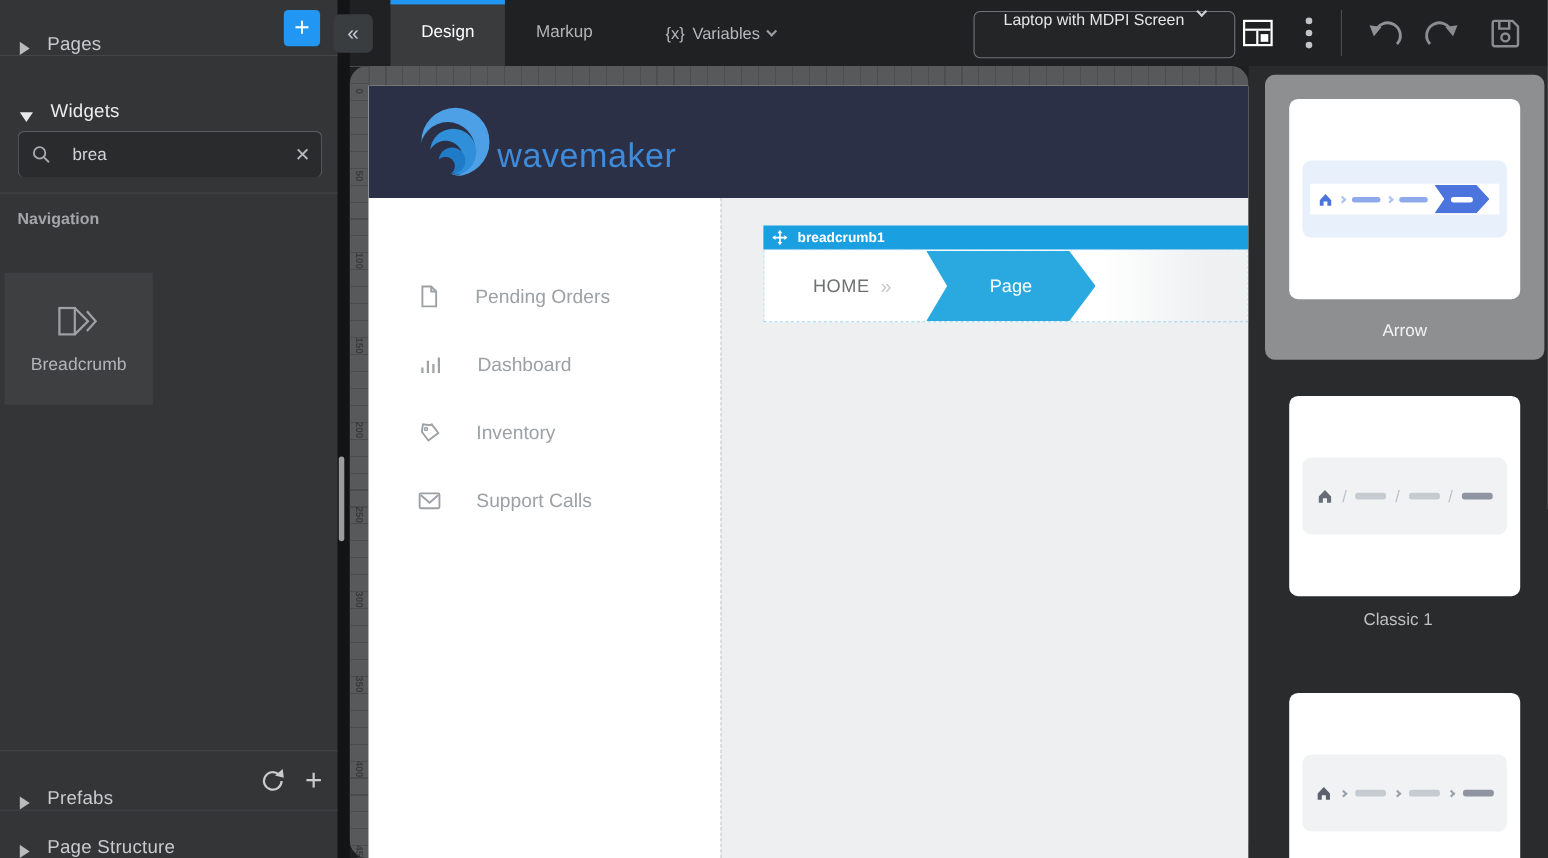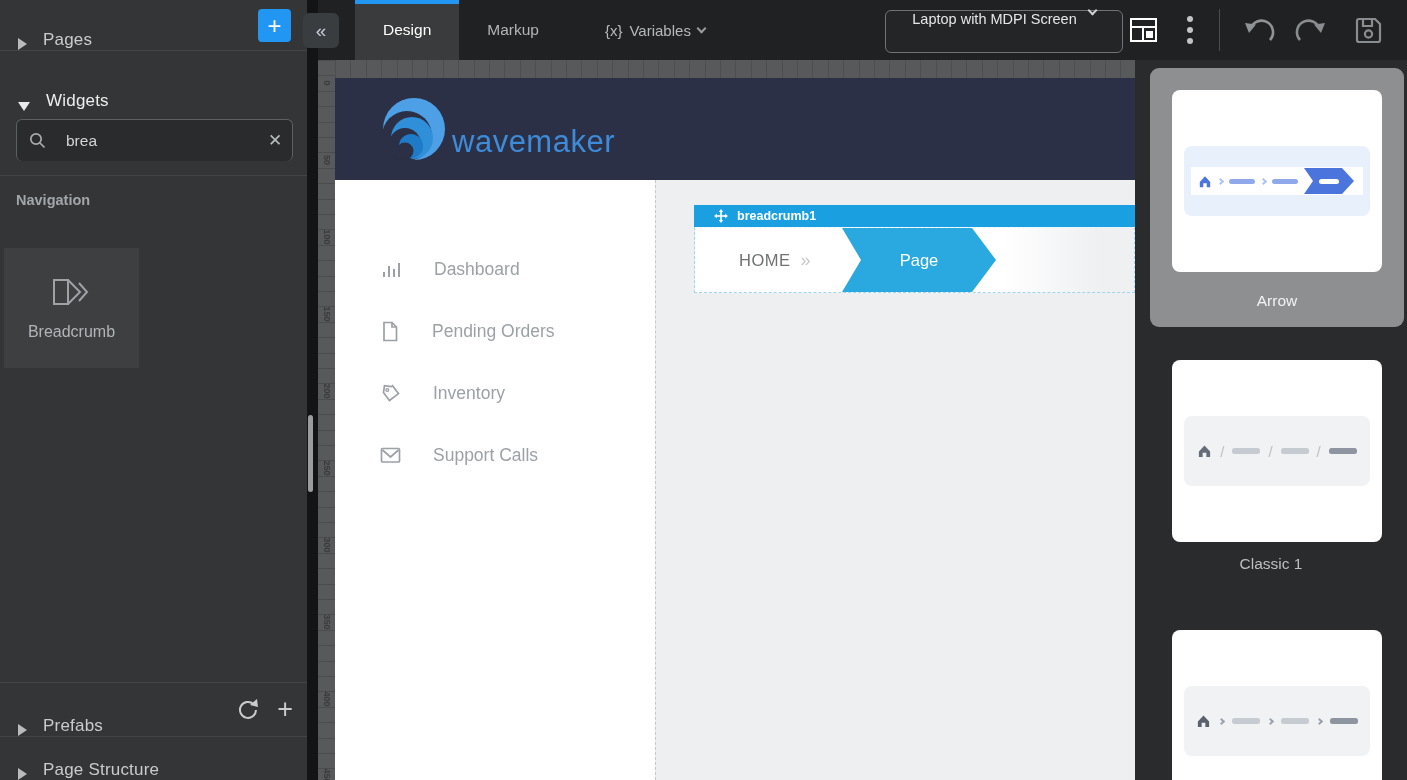--- a/index.html
+++ b/index.html
@@ -47,38 +47,38 @@
   .layout-icon { width:27px; height:24px; border:2px solid #ffffff; position:relative; cursor:pointer; }
   .layout-icon::before { content:""; position:absolute; left:0; right:0; top:6px; height:2px; background:#fff; }
   .layout-icon::after { content:""; position:absolute; left:10px; top:8px; bottom:0; width:2px; background:#fff; }
   .layout-icon .cell { position:absolute; right:2px; bottom:2px; width:7px; height:7px; background:#fff; }
   .kebab { width:6px; display:flex; flex-direction:column; gap:5px; margin:0 26px 0 30px; cursor:pointer; }
   .kebab i { width:6px; height:6px; border-radius:50%; background:#c2c5c7; }
   .tb-divider { width:1px; height:42px; background:#4a4c4e; margin-right:14px; }
   .tb-btn { background:none; border:none; cursor:pointer; padding:0 9px; display:flex; align-items:center; }
 
   
-  .canvas { left:318px; top:60px; width:817px; height:720px; background:#58595a; }
+  .canvas { left:318px; top:60px; width:817px; height:720px; background:#58595a;border-radius:16px; }
   .ruler-h { position:absolute; left:17px; top:0; width:800px; height:18px;
     background:repeating-linear-gradient(90deg,#4b4c4e 0 1px,transparent 1px 15.4px); opacity:.85; }
   .ruler-v { position:absolute; left:0; top:0; width:17px; height:720px;
     background:repeating-linear-gradient(180deg,#4b4c4e 0 1px,transparent 1px 15.4px); }
   .ruler-v .mark { position:absolute; left:1px; width:15px; font-size:9px; color:#3a3b3c; transform:rotate(90deg); text-align:center; font-weight:bold; }
   .page { position:absolute; left:17px; top:18px; width:800px; height:702px; background:#ffffff; overflow:hidden; }
   .app-header { position:absolute; left:0; top:0; width:800px; height:102px; background:#2b3046; display:flex; align-items:center; padding-left:43px; }
   .brand-text { color:#3e8bd9; font-size:31px; font-weight:400; letter-spacing:.5px; margin:26px 0 0 2px; }
   .app-content-bg { position:absolute; left:320px; top:102px; width:480px; height:600px; background:#edeff0; border-left:1px dashed #c6c8ca; }
   .app-nav { position:absolute; left:0; top:160px; width:320px; }
   .app-nav-item { display:flex; align-items:center; height:62px; padding-left:45px; cursor:pointer; }
   .app-nav-item svg { flex:0 0 auto; }
   .app-nav-label { margin-left:32px; font-size:17.5px; color:#9ca1a6; }
 
   
   .wm-widget-wrap { position:absolute; left:359px; top:127px; width:441px; }
-  .wm-label-bar { height:22px; background:#1a9fe0; display:flex; align-items:center; padding:0 20px; gap:9px; }
+  .wm-label-bar { height:22px; background:#1a9fe0; display:flex; align-items:center; padding:0 8px; gap:9px; }
   .wm-label-text { color:#fff; font-size:12.5px; font-weight:bold; }
   .wm-breadcrumb { position:relative; height:66px; border:1px dashed #9fd4f1; border-top-color:#e8f6fd;
     background:linear-gradient(90deg,#ffffff 0 70%, #eef0f1 92%); }
   .bc-home { position:absolute; left:0; top:0; width:166px; height:100%; background:#fff;
     clip-path:polygon(0 0, 147px 0, 166px 50%, 147px 100%, 0 100%);
     display:flex; align-items:center; padding-left:44px; gap:10px; cursor:pointer; }
   .bc-home-label { color:#6e7071; font-size:16.5px; letter-spacing:.5px; }
   .bc-sep { color:#c6c8c9; font-size:18px; }
   .bc-page { position:absolute; left:147px; top:0; width:154px; height:100%; background:#29a9e0;
     clip-path:polygon(0 0, 130px 0, 154px 50%, 130px 100%, 0 100%, 19px 50%);
@@ -231,34 +231,34 @@
         <circle cx="33" cy="54" r="12" fill="#1f7ac8"></circle>
         <circle cx="27" cy="59" r="8.5" fill="#2b3046"></circle>
       </svg>
       <span class="brand-text">wavemaker</span>
     </div>
 
     <div class="app-content-bg"></div>
 
     <nav class="app-nav">
       <div class="app-nav-item">
+        <svg width="20" height="21" viewBox="0 0 20 21">
+          <path d="M4 1.5 h8 l4.5 4.5 v13.5 h-12.5 z" fill="none" stroke="#9ca1a6" stroke-width="1.7"></path>
+          <path d="M12 1.5 v4.5 h4.5" fill="none" stroke="#9ca1a6" stroke-width="1.7"></path>
+        </svg>
+        <span class="app-nav-label">Pending Orders</span>
+      </div>
+      <div class="app-nav-item">
         <svg width="22" height="20" viewBox="0 0 22 20">
           <line x1="4" y1="13" x2="4" y2="18" stroke="#9ca1a6" stroke-width="2"></line>
           <line x1="9" y1="7" x2="9" y2="18" stroke="#9ca1a6" stroke-width="2"></line>
           <line x1="14" y1="10" x2="14" y2="18" stroke="#9ca1a6" stroke-width="2"></line>
           <line x1="19" y1="4" x2="19" y2="18" stroke="#9ca1a6" stroke-width="2"></line>
         </svg>
         <span class="app-nav-label">Dashboard</span>
-      </div>
-      <div class="app-nav-item">
-        <svg width="20" height="21" viewBox="0 0 20 21">
-          <path d="M4 1.5 h8 l4.5 4.5 v13.5 h-12.5 z" fill="none" stroke="#9ca1a6" stroke-width="1.7"></path>
-          <path d="M12 1.5 v4.5 h4.5" fill="none" stroke="#9ca1a6" stroke-width="1.7"></path>
-        </svg>
-        <span class="app-nav-label">Pending Orders</span>
       </div>
       <div class="app-nav-item">
         <svg width="21" height="21" viewBox="0 0 21 21">
           <path d="M11.5 2.5 L18.5 9.5 L10.5 17.5 L3.5 10.5 V3.5 h7 z" fill="none" stroke="#9ca1a6" stroke-width="1.7" transform="rotate(8 10 10)"></path>
           <circle cx="7.3" cy="7" r="1.4" fill="none" stroke="#9ca1a6" stroke-width="1.4"></circle>
         </svg>
         <span class="app-nav-label">Inventory</span>
       </div>
       <div class="app-nav-item">
         <svg width="21" height="17" viewBox="0 0 21 17">

